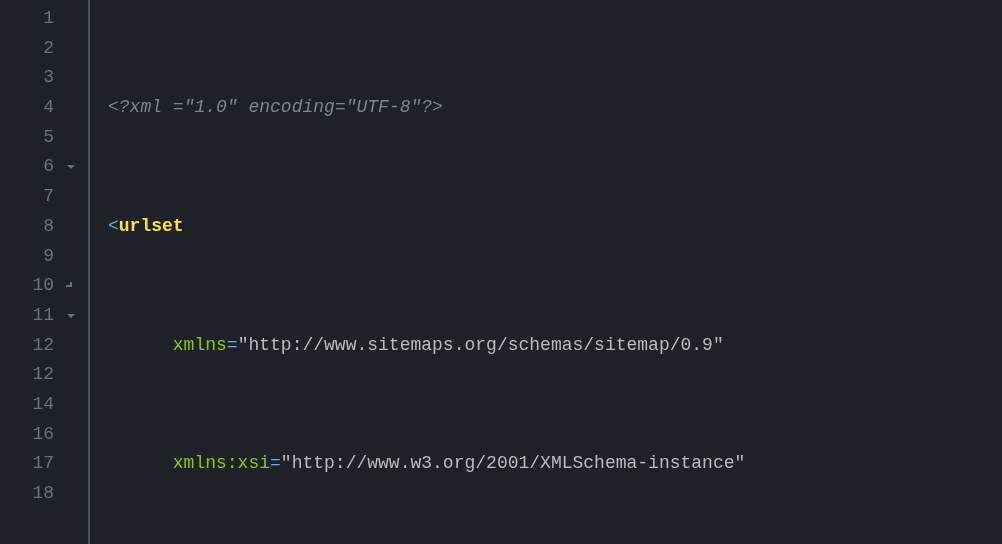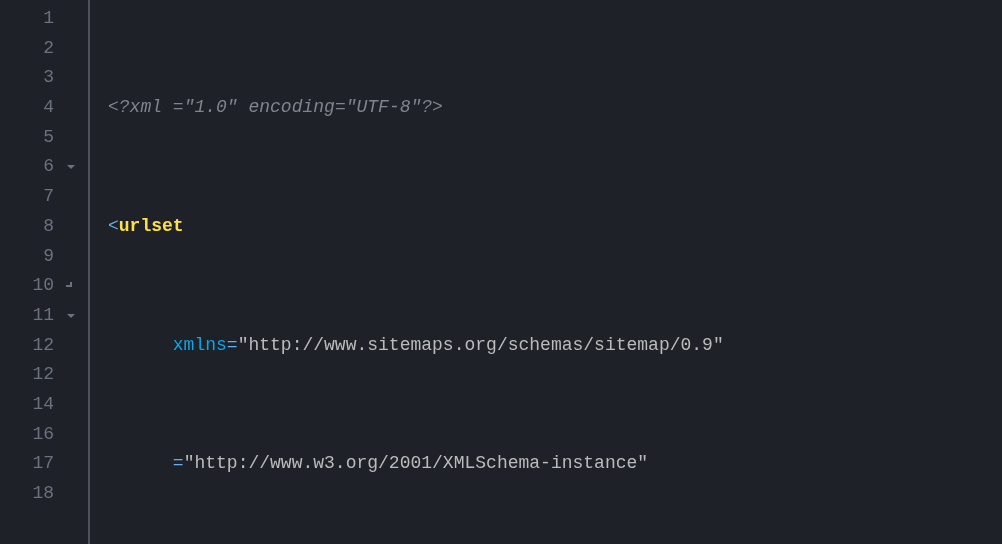--- a/index.html
+++ b/index.html
@@ -54,21 +54,21 @@
     white-space: pre;
   }
   .code-line {
     height: 29.7px;
     display: flex;
     align-items: center;
   }
   .t-proc   { color: #7f848e; font-style: italic; }   
   .t-tag    { color: #fde047; font-weight: bold; }  
   .t-angle  { color: #61afef; }
-  .t-attr   { color: #0ea5e9; }
+  .t-attr   { color: #84cc16; }
   .t-str    { color: #bbbbbb; }
   .t-punct  { color: #61afef; }
   .indent { display:inline-block; }
 </style>
 </head>
 <body>
 
 <div class="editor">
   <div class="gutter" id="gutter">
       <div class="gutter-line">
@@ -160,21 +160,21 @@
     
     <div class="code-line">
       <span class="t-angle">&lt;</span><span class="t-tag">urlset</span>
     </div>
     
     <div class="code-line">
       <span class="indent">      </span><span class="t-attr">xmlns</span><span class="t-punct">=</span><span class="t-str">"http://www.sitemaps.org/schemas/sitemap/0.9"</span>
     </div>
     
     <div class="code-line">
-      <span class="indent">      </span><span class="t-punct">=</span><span class="t-str">"http://www.w3.org/2001/XMLSchema-instance"</span>
+      <span class="indent">      </span><span class="t-attr">xmlns:xsi</span><span class="t-punct">=</span><span class="t-str">"http://www.w3.org/2001/XMLSchema-instance"</span>
     </div>
     
     
     
     
     
     
     
     
     

